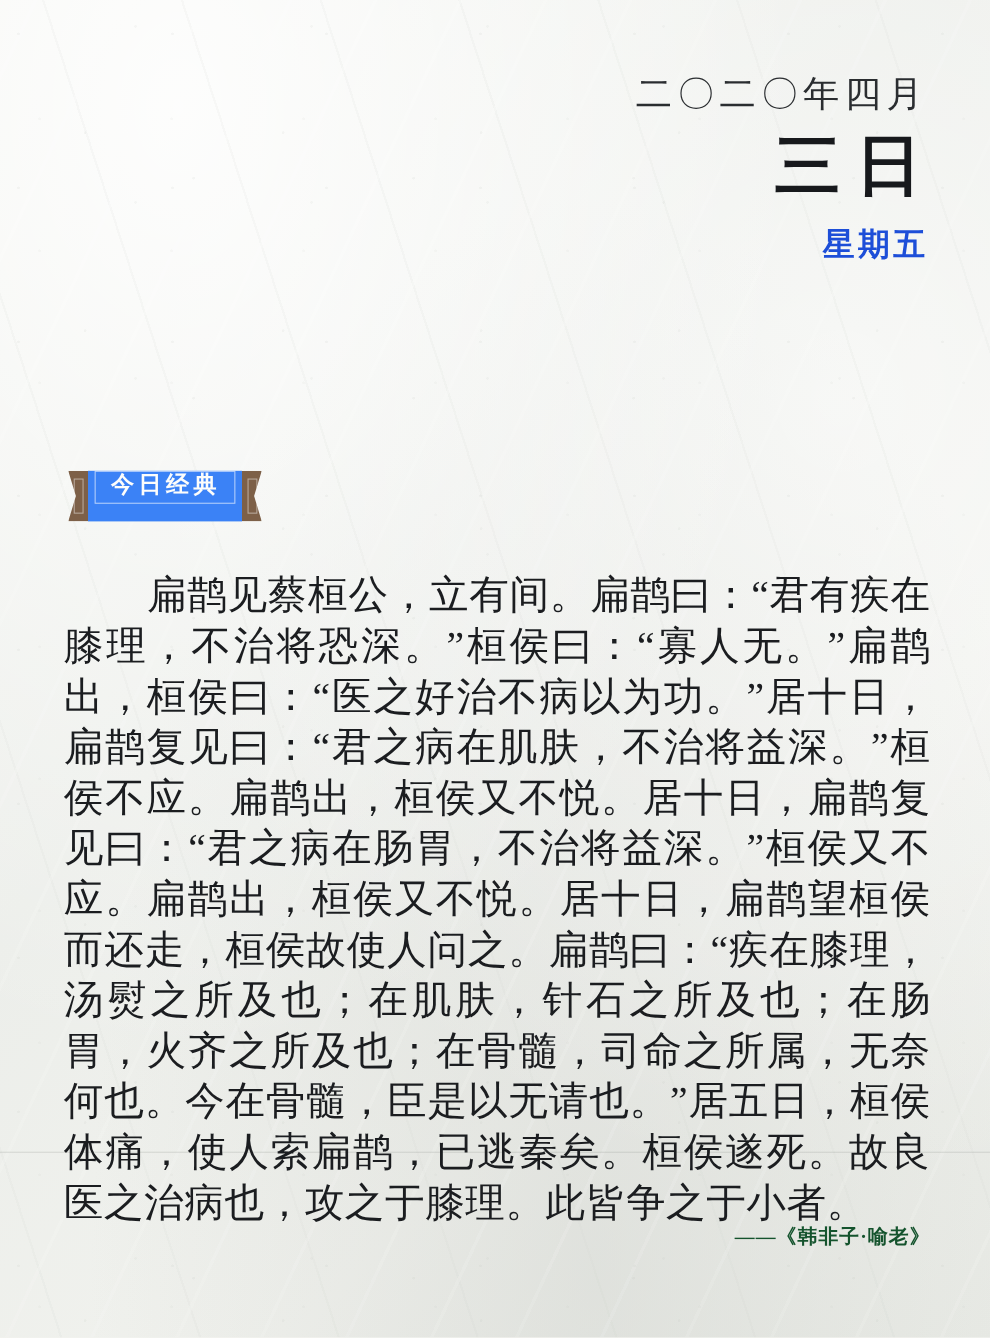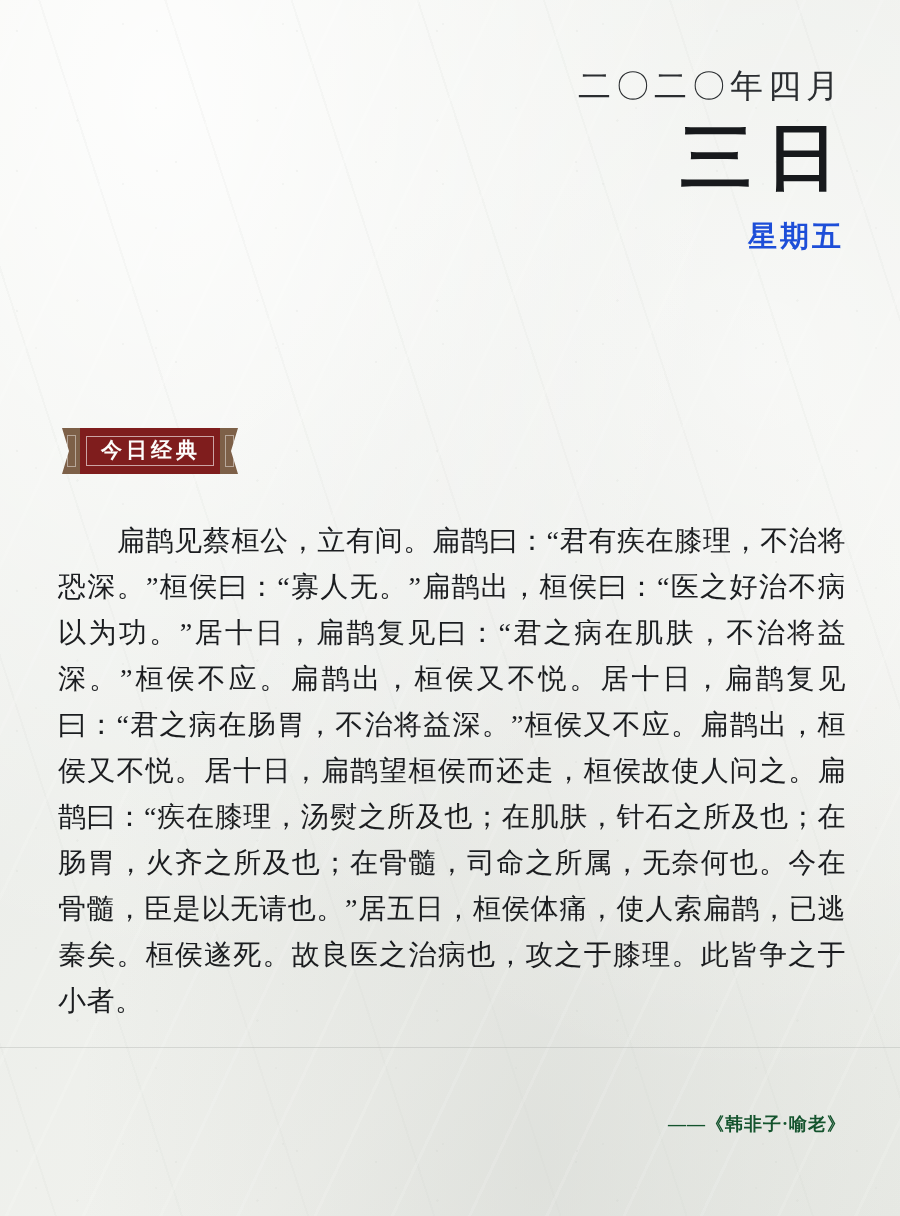--- a/index.html
+++ b/index.html
@@ -64,21 +64,21 @@
     text-align: right;
   }
   .date-year {
     font-size: 33px;
     letter-spacing: 5px;
     color: #2a2d30;
     font-weight: 400;
     line-height: 1.1;
   }
   .date-day {
-    font-size: 72px;
+    font-size: 60px;
     font-weight: 700;
     letter-spacing: 14px;
     line-height: 1.18;
     margin-top: 12px;
     margin-right: -8px;
     color: #17191c;
   }
   .date-weekday {
     font-size: 29px;
     font-weight: 700;
@@ -121,44 +121,45 @@
   .ribbon-end.right {
     clip-path: polygon(0 0, 100% 0, 11px 50%, 100% 100%, 0 100%);
   }
   .ribbon-end::after {
     content: "";
     position: absolute;
     left: 5px; right: 4px; top: 7px; bottom: 7px;
     border: 1px solid rgba(255,255,255,0.45);
   }
   .ribbon-center {
-    background: #7f1d1d;
+    background: #3b82f6;
     height: 46px;
     padding: 0 6px;
     display: flex;
-    align-items: center;
+    align-items: flex-start;
+    font-family: Liberation Mono, monospace;
   }
   .ribbon-label {
     color: #fdfdfb;
     font-size: 21px;
     font-weight: 700;
     letter-spacing: 4px;
     padding: 3px 12px 4px 14px;
     border: 1px solid rgba(255,255,255,0.6);
     line-height: 1;
     white-space: nowrap;
   }
 
   
   .passage {
     position: absolute;
     left: 58px;
     right: 54px;
     top: 518px;
-    font-size: 28px;
+    font-size: 36px;
     line-height: 46px;
     text-align: justify;
     text-justify: inter-ideograph;
     color: #1b1d20;
     letter-spacing: 0.5px;
     font-weight: 400;
   }
   .passage p {
     margin: 0;
   }

